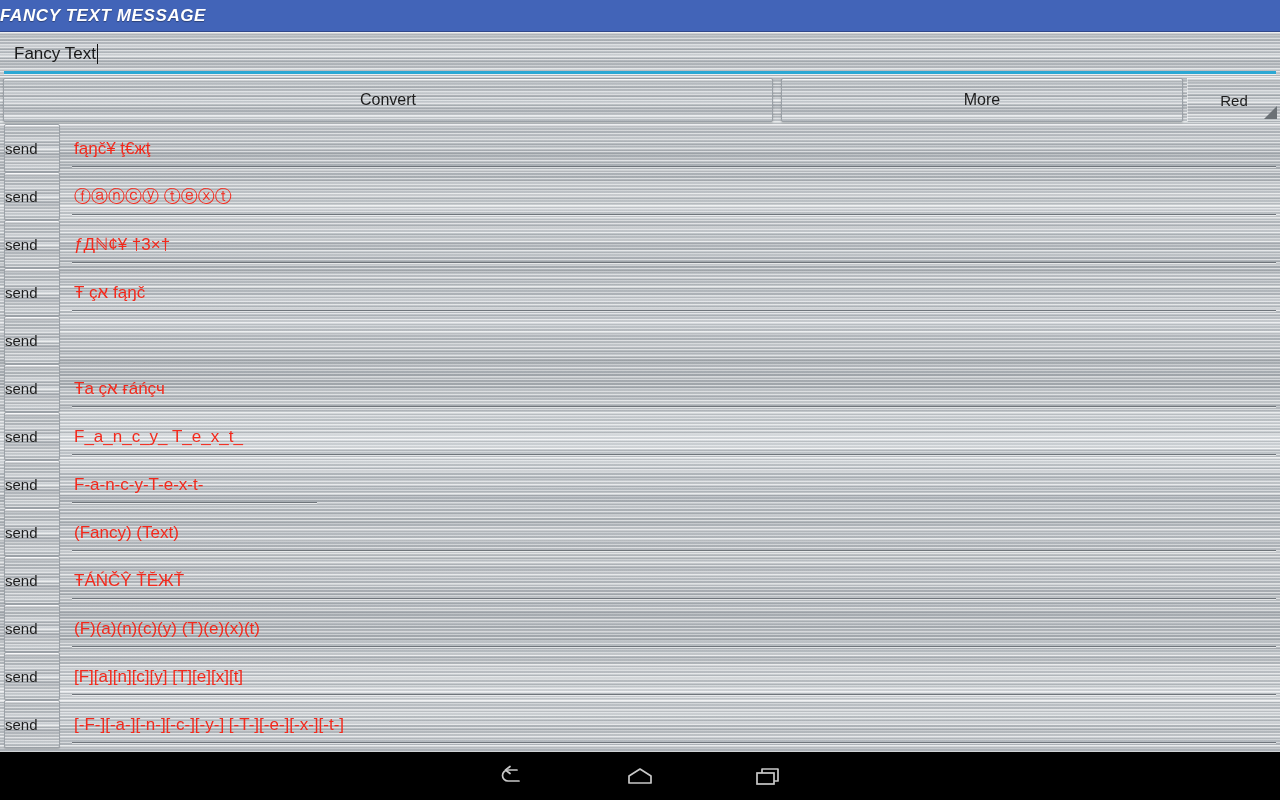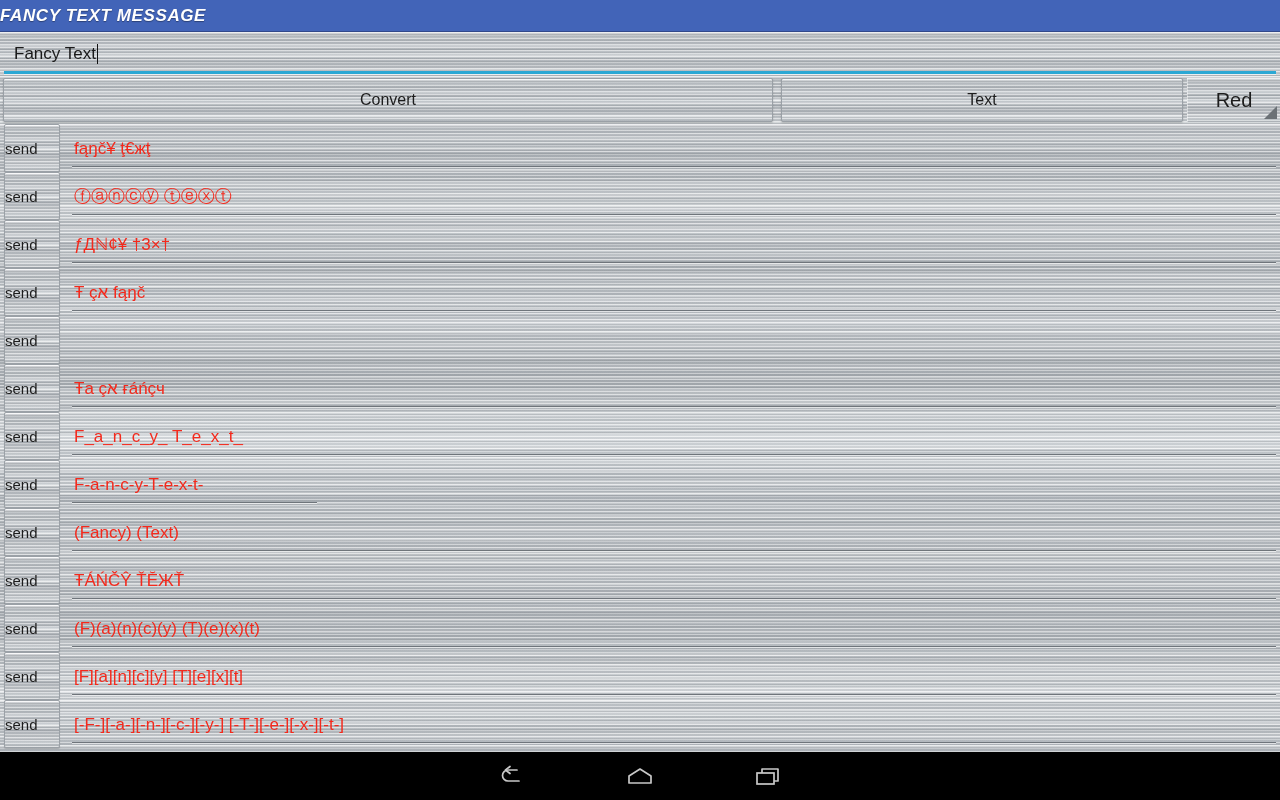--- a/index.html
+++ b/index.html
@@ -101,21 +101,21 @@
                0 1px 2px rgba(0,0,0,0.18);
     overflow:hidden;
   }
   .btn-convert { left:3px;   width:770px; }
   .btn-more    { left:781px; width:402px; }
 
   .spinner {
     position:absolute; top:2px; left:1187px;
     width:93px; height:44px;
     display:flex; align-items:center; justify-content:center;
-    font-size:20px; color:#1d1d1d;
+    font-size:15px; color:#1d1d1d;
     border-left:1px solid rgba(255,255,255,0.45);
     overflow:hidden;
   }
   .spinner .tri {
     position:absolute; right:3px; bottom:3px;
     width:0; height:0;
     border-left:13px solid transparent;
     border-bottom:13px solid #6b7176;
   }
 
@@ -195,21 +195,21 @@
         <span class="caret"></span>
     </div>
     <div class="underline"></div>
   </div>
 
   <div class="buttonbar metal">
     <div class="btn btn-convert metal">
       <span>Convert</span>
     </div>
     <div class="btn btn-more metal">
-      <span>Text</span>
+      <span>More</span>
     </div>
     <div class="spinner metal">
       <span>Red</span>
       <span class="tri"></span>
     </div>
   </div>
 
   <div class="list metal" id="list">
       <div class="row">
         <div class="sendbtn metal">

